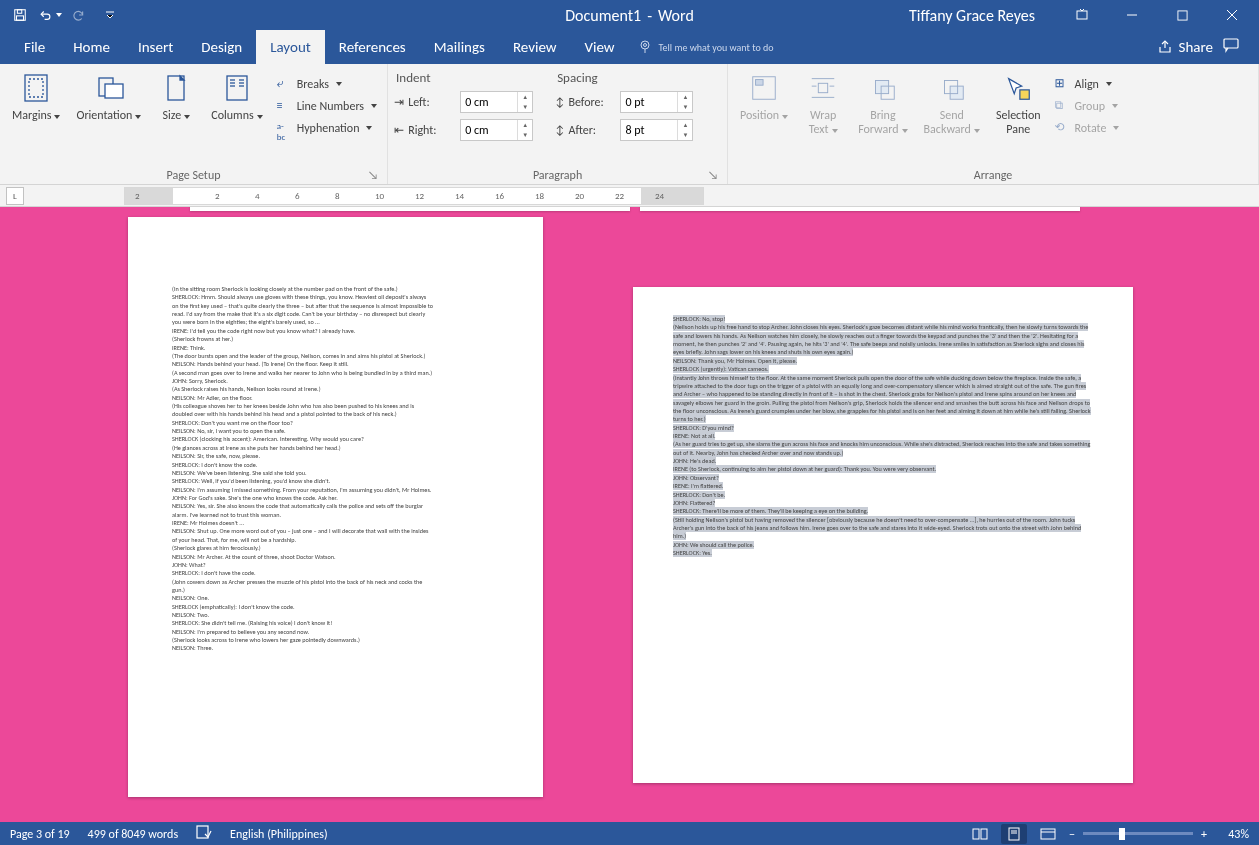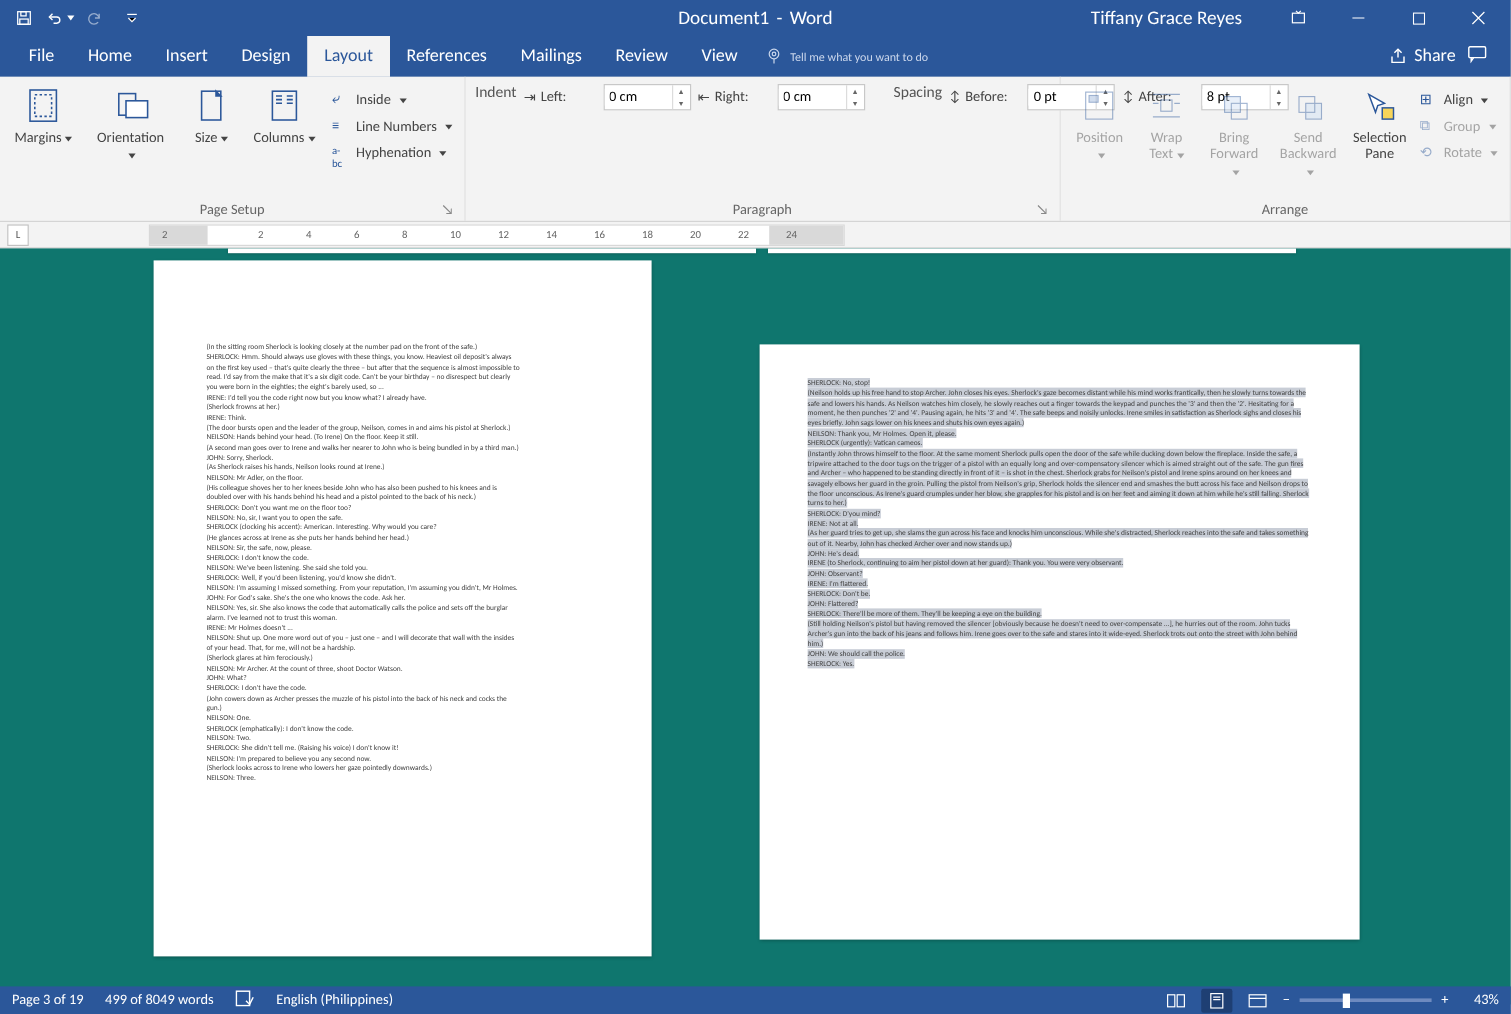--- a/index.html
+++ b/index.html
@@ -34,31 +34,31 @@
 .big-btn.disabled { opacity: .45; }
 .small-stack { display: flex; flex-direction: column; gap: 2px; justify-content: center; }
 .small-btn { display: flex; align-items: center; gap: 4px; padding: 2px 4px; cursor: pointer; white-space: nowrap; }
 .small-btn .ico { width: 16px; height: 16px; color:#2b579a; }
 .field-row { display: flex; align-items: center; gap: 4px; }
 .field-label { min-width: 48px; }
 .spinbox { display:flex; align-items:center; border:1px solid #c8c8c8; background:#fff; height:22px; }
 .spinbox input { border:none; width:56px; padding:0 4px; font-size:12px; outline:none; }
 .spin-arrows { display:flex; flex-direction:column; border-left:1px solid #dcdcdc; }
 .spin-arrows span { width:14px; height:10px; display:flex; align-items:center; justify-content:center; font-size:6px; color:#666; cursor:pointer; }
-.para-col { display:flex; flex-direction:row; gap:6px; padding-top:2px; }
+.para-col { display:flex; flex-direction:column; gap:6px; padding-top:2px; }
 .para-heading { font-size:13px; color:#555; padding-left:2px; }
 
 
 .ruler-area { height: 22px; background:#f3f3f3; border-bottom:1px solid #d4d4d4; position:relative; display:flex; align-items:center; }
 .ruler-l { width:18px; height:18px; background:#fff; border:1px solid #c2c2c2; margin-left:6px; display:flex; align-items:center; justify-content:center; font-size:9px; color:#555; }
 .ruler { margin-left: 100px; height: 18px; background:#fff; border:1px solid #d8d8d8; position:relative; font-size:9px; color:#666; display:flex; align-items:center; width:580px; }
 .ruler .tick { position:absolute; top:2px; }
 .ruler .shade { position:absolute; top:0;bottom:0; background:#d9d9d9; }
 
-.doc-area { position:relative; height: 630px; background:#0f766e; overflow:hidden; }
+.doc-area { position:relative; height: 630px; background:#ec4899; overflow:hidden; }
 .page { position:absolute; background:#fff; box-shadow: 0 1px 3px rgba(0,0,0,.3); font-size:6.2px; line-height:1.35; color:#444; font-family:Calibri, sans-serif; }
 .page1 { left:128px; top:10px; width:415px; height:580px; padding:68px 36px 26px 44px; }
 .page2 { left:585px; top:80px; width:500px; height:496px; padding:28px 40px 26px 40px;margin-left:48px; }
 .page-ghost { position:absolute; background:#fff; box-shadow:0 1px 2px rgba(0,0,0,.2); }
 .hl { background:#c8cdd6; }
 
 
 .statusbar { position:absolute; bottom:0; left:0; right:0; height:23px; background:#2b579a; color:#fff; display:flex; align-items:center; font-size:12px; padding:0 10px; gap:18px; }
 .statusbar .right { margin-left:auto; display:flex; align-items:center; gap:8px; }
 .view-btn { width:26px; height:20px; display:flex; align-items:center; justify-content:center; cursor:pointer; }
@@ -205,21 +205,21 @@
               <line x1="18" y1="8" x2="23" y2="8"></line>
               <line x1="18" y1="11" x2="23" y2="11"></line>
               <line x1="18" y1="14" x2="23" y2="14"></line>
             </svg>
           </span>
         <span class="lbl"><span>Columns</span><span class="triangle-down"></span></span>
       </div>
       <div class="small-stack" style="padding-top:6px;">
         <div class="small-btn">
             <span class="ico">⤶</span>
-            <span>Inside</span>
+            <span>Breaks</span>
             <span class="triangle-down"></span>
           </div>
         <div class="small-btn">
             <span class="ico">≡</span>
             <span>Line Numbers</span>
             <span class="triangle-down"></span>
           </div>
         <div class="small-btn">
             <span class="ico" style="font-size:9px;">a-<br>bc</span>
             <span>Hyphenation</span>

